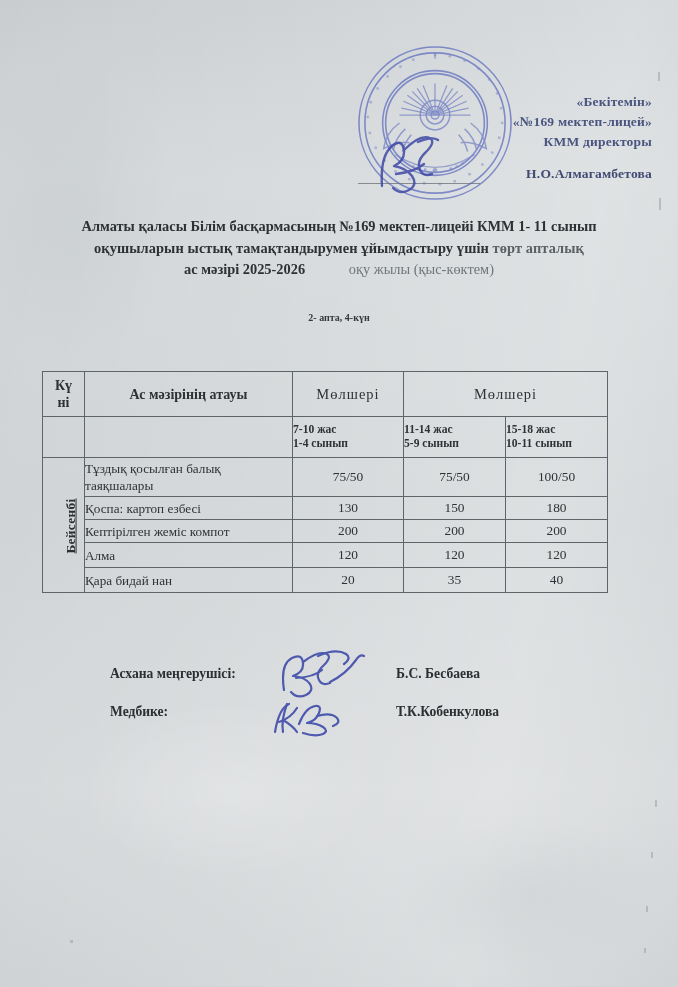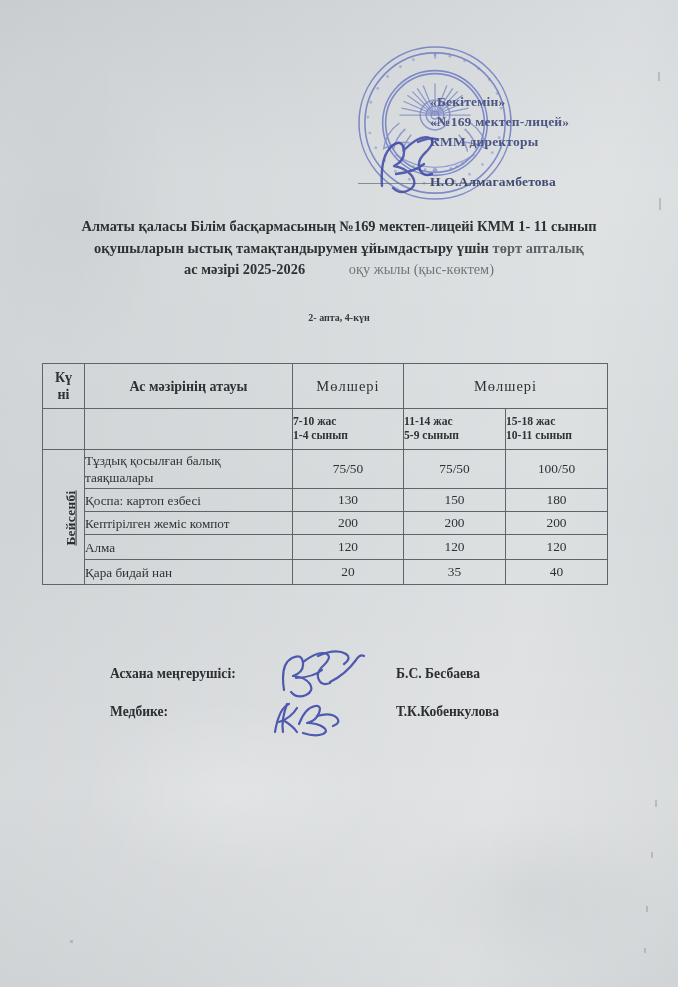--- a/index.html
+++ b/index.html
@@ -33,37 +33,37 @@
   .speck {
     position: absolute;
     background: #9aa0a4;
     opacity: .55;
     pointer-events: none;
   }
 
   
   #approval {
     position: absolute;
-    left: 430px;
+    left: 442px;
     top: 92px;
     width: 210px;
-    text-align: left;
+    text-align: right;
     z-index: 6;
   }
   #approval div {
     font-family: "Liberation Serif", serif;
     font-weight: bold;
     font-size: 13.5px;
     line-height: 20px;
     color: #4a5580;
     letter-spacing: .2px;
     white-space: nowrap;
   }
   #approval .dirname {
-    margin-top: 20px;
+    margin-top: 12px;
     color: #404a72;
   }
 
   
   #sig-rule {
     position: absolute;
     left: 358px;
     top: 183px;
     width: 122px;
     height: 1px;
@@ -121,21 +121,21 @@
     font-family: "Liberation Serif", serif;
     font-weight: bold;
     font-size: 10px;
     color: #35393c;
   }
 
   
   #menu-table {
     position: absolute;
     left: 42px;
-    top: 363px;
+    top: 371px;
     width: 565px;
     border-collapse: collapse;
     table-layout: fixed;
     background: transparent;
   }
   #menu-table td, #menu-table th {
     border: 1px solid #5f6468;
     padding: 0;
     vertical-align: middle;
     font-family: "Liberation Serif", serif;

